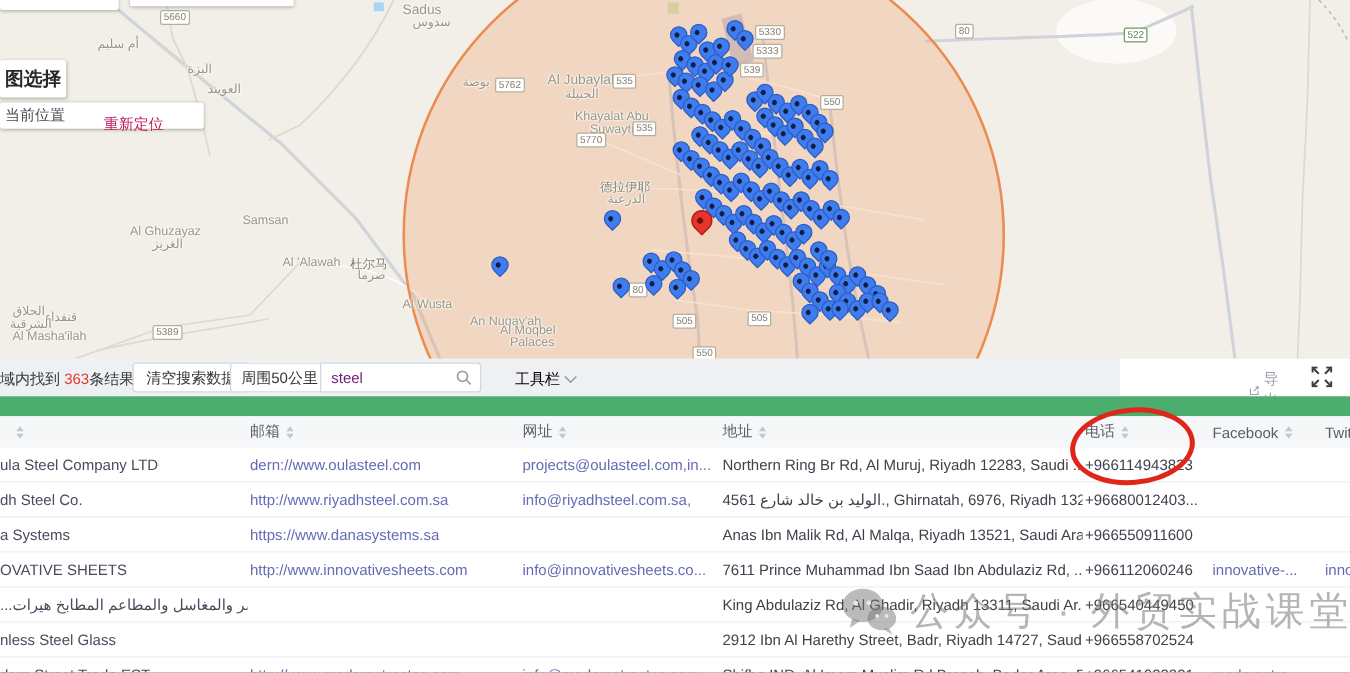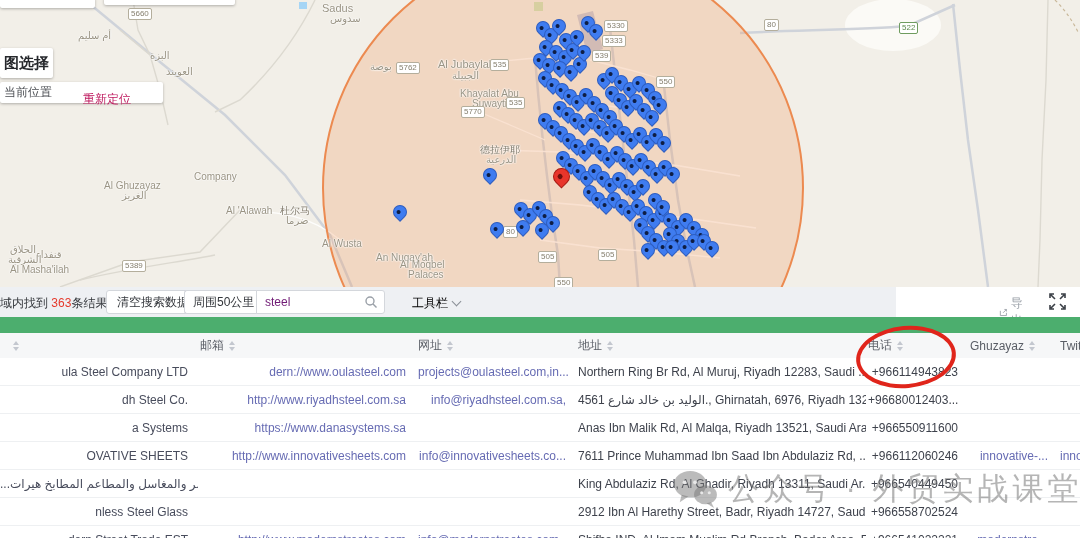--- a/index.html
+++ b/index.html
@@ -53,21 +53,21 @@
   #thead{position:absolute;left:0;top:333px;width:1080px;height:25px;background:#f6f7f8;
          border-bottom:1px solid #e9eaec;font-size:12px;color:#5a5e66;z-index:11;align-items:center;}
   #thead .hcell{display:flex;align-items:center;padding-left:2px;overflow:hidden;white-space:nowrap;cursor:pointer;}
   #thead .hcell:first-child{padding-left:8px;}
   .sort{display:inline-flex;flex-direction:column;margin-left:5px;gap:2px;}
   .sort i{display:block;width:0;height:0;border-left:3.5px solid transparent;border-right:3.5px solid transparent;}
   .sort .up{border-bottom:4px solid #c3c7cf;}
   .sort .dn{border-top:4px solid #c3c7cf;}
   #tbody{position:absolute;left:0;top:358px;width:1080px;height:180px;background:#fff;z-index:11;font-size:12px;}
   .trow{height:27px;border-bottom:1px solid #eef0f2;align-items:center;}
-  .trow>div{overflow:hidden;white-space:nowrap;padding:0 10px 0 2px;text-align:right;}
+  .trow>div{overflow:hidden;white-space:nowrap;padding:0 10px 0 2px;}
   .trow>div:first-child{padding-left:0;}
   .c-link{color:#666bb3;cursor:pointer;}
   .c-name{color:#484c5c;}
   .c-addr,.c-phone{color:#3e424c;}
   
   #red-circle{position:absolute;left:856px;top:326px;width:92px;height:54px;border:4px solid #e0251b;
         border-radius:50%;transform:rotate(-5deg);z-index:30;pointer-events:none;}
   #watermark{position:absolute;left:672px;top:468px;display:flex;align-items:center;gap:10px;z-index:25;
         pointer-events:none;color:rgba(120,120,120,.55);font-size:31px;letter-spacing:4px;white-space:nowrap;}
 </style>
@@ -117,21 +117,21 @@
     </svg>
 
     <div id="maplabels">
         <div class="mlabel big" style="left: 322px; top: 2px;">Sadus</div>
         <div class="mlabel" style="left: 330px; top: 13px;">سدوس</div>
         <div class="mlabel" style="left: 78px; top: 30px;">أم سليم</div>
         <div class="mlabel" style="left: 150px; top: 50px;">البزة</div>
         <div class="mlabel" style="left: 166px; top: 66px;">العويند</div>
         <div class="mlabel" style="left: 104px; top: 180px;">Al Ghuzayaz</div>
         <div class="mlabel" style="left: 122px; top: 190px;">الغريز</div>
-        <div class="mlabel" style="left: 194px; top: 171px;">Company</div>
+        <div class="mlabel" style="left: 194px; top: 171px;">Samsan</div>
         <div class="mlabel" style="left: 226px; top: 205px;">Al 'Alawah</div>
         <div class="mlabel dark" style="left: 280px; top: 204px;">杜尔马</div>
         <div class="mlabel" style="left: 286px; top: 215px;">ضرما</div>
         <div class="mlabel" style="left: 322px; top: 238px;">Al Wusta</div>
         <div class="mlabel" style="left: 376px; top: 252px;">An Nuqay'ah</div>
         <div class="mlabel" style="left: 400px; top: 259px;">Al Moqbel</div>
         <div class="mlabel" style="left: 408px; top: 269px;">Palaces</div>
         <div class="mlabel" style="left: 370px; top: 61px;">بوصة</div>
         <div class="mlabel big" style="left: 438px; top: 58px;">Al Jubaylah</div>
         <div class="mlabel" style="left: 452px; top: 70px;">الجبيلة</div>
@@ -367,21 +367,21 @@
         </span>
       </div>
       <div class="hcell">
         <span>电话</span>
         <span class="sort">
           <i class="up"></i>
           <i class="dn"></i>
         </span>
       </div>
       <div class="hcell">
-        <span>Ghuzayaz</span>
+        <span>Facebook</span>
         <span class="sort">
           <i class="up"></i>
           <i class="dn"></i>
         </span>
       </div>
       <div class="hcell">
         <span>Twitt</span>
       </div>
     </div>
   <div id="tbody">

